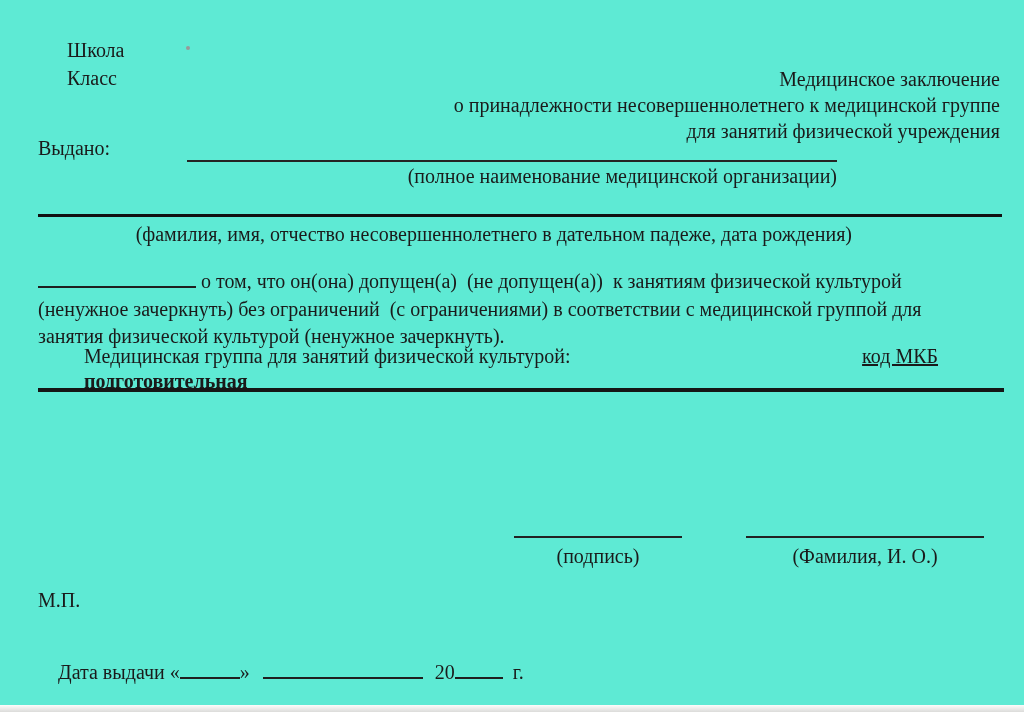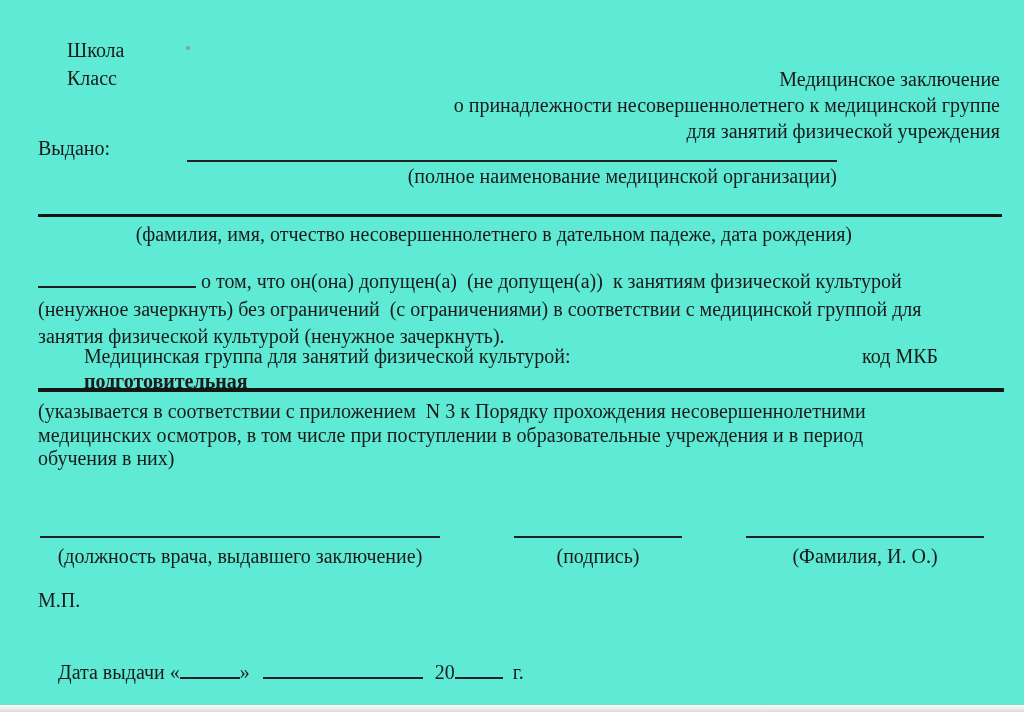--- a/index.html
+++ b/index.html
@@ -33,21 +33,21 @@
   .name-line{left:38px;top:214px;width:964px;height:0;border-top:3px solid #111;}
   .name-caption{left:0;top:223px;width:852px;}
 
   
   .statement{left:38px;top:268px;}
   .blank{display:inline-block;border-bottom:2px solid #1f1f1f;height:14px;vertical-align:baseline;}
   .blank-lead{width:158px;}
 
   
   .medgroup-label{left:84px;top:345px;}
-  .icd-label{right:86px;top:345px;}
+  .icd-label{right:86px;top:345px;text-decoration:underline;}
   .medgroup-value{left:84px;top:370px;font-weight:bold;}
 
   
   .divider{left:38px;top:388px;width:966px;height:4px;background:#151515;}
 
   
   .note{left:38px;top:400px;line-height:23.5px;}
 
   
   .sig{border-top:2px solid #222;padding-top:7px;text-align:center;}
@@ -93,29 +93,21 @@
     <div class="pre">(ненужное зачеркнуть) без ограничений  (с ограничениями) в соответствии с медицинской группой для</div>
     <div class="pre">занятия физической культурой (ненужное зачеркнуть).</div>
   </div>
 
   <div class="abs medgroup-label pre">Медицинская группа для занятий физической культурой:</div>
   <div class="abs icd-label">код МКБ</div>
   <div class="abs medgroup-value">подготовительная</div>
 
   <div class="abs divider"></div>
 
-  <div class="abs note">
-    <div class="pre">(указывается в соответствии с приложением  N 3 к Порядку прохождения несовершеннолетними</div>
-    <div class="pre">медицинских осмотров, в том числе при поступлении в образовательные учреждения и в период</div>
-    <div class="pre">обучения в них)</div>
-  </div>
 
-  <div class="abs sig sig-position">
-    <span>(должность врача, выдавшего заключение)</span>
-  </div>
   <div class="abs sig sig-sign">
     <span>(подпись)</span>
   </div>
   <div class="abs sig sig-name">
     <span>(Фамилия, И. О.)</span>
   </div>
 
   <div class="abs stamp">М.П.</div>
 
   <div class="abs daterow pre">

